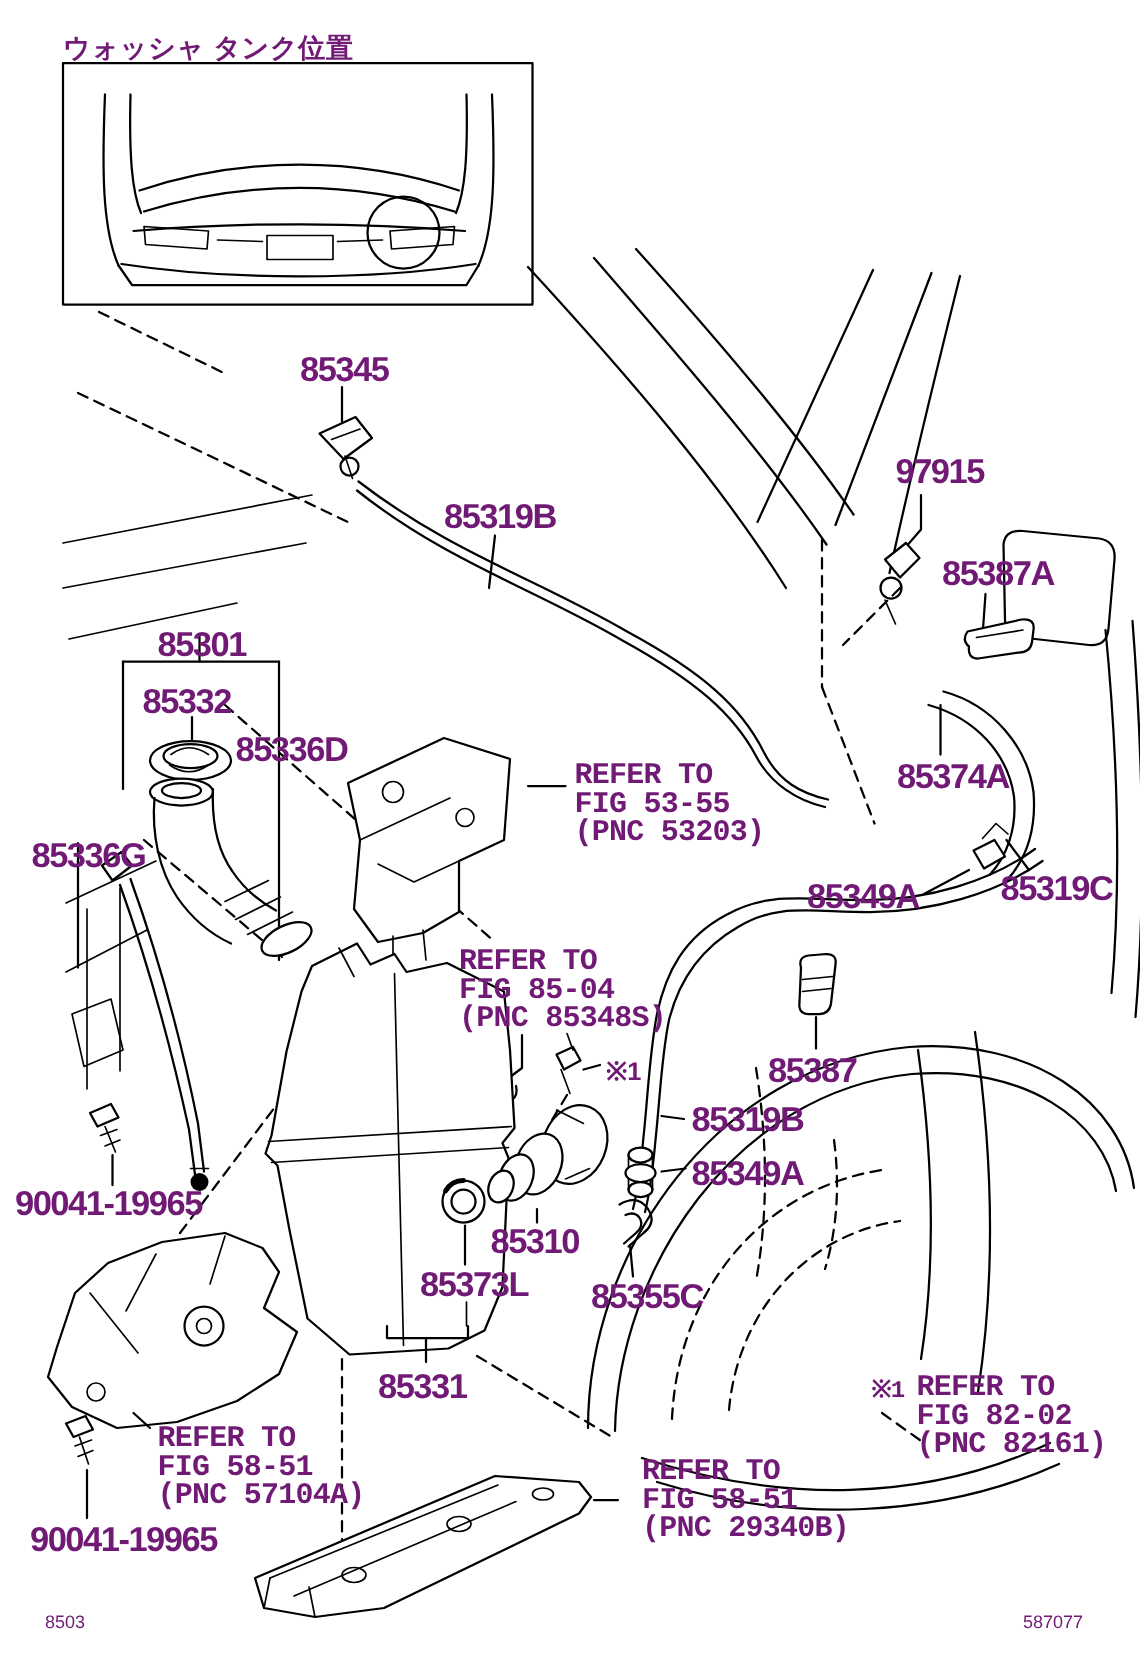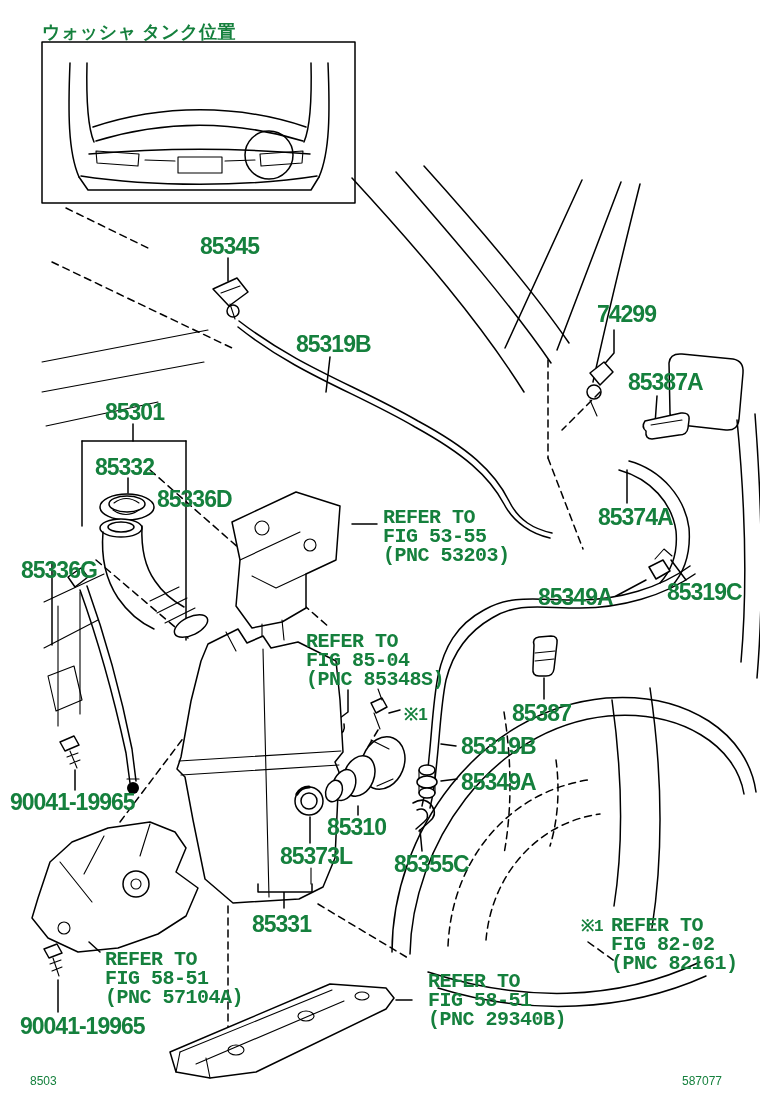--- a/index.html
+++ b/index.html
@@ -1,17 +1,17 @@
 <!DOCTYPE html>
 <html><head>
 <meta charset="utf-8">
 <style>
   html,body{margin:0;padding:0;background:#ffffff;}
   .page{position:relative;width:760px;height:1112px;background:#ffffff;overflow:hidden;
-        font-family:"Liberation Sans",sans-serif;color:#15803d;}
+        font-family:"Liberation Sans",sans-serif;color:#701a75;}
   .diagram-svg{position:absolute;left:0;top:0;}
   .s{stroke:#000;fill:none;stroke-width:1.5;stroke-linecap:round;stroke-linejoin:round;}
   .t{stroke-width:1.1;}
   .w3{stroke-width:3.2;}
   .d{stroke-dasharray:7 5;}
   .f{fill:#ffffff;}
   .fb{fill:#000;stroke:none;}
   .page-title{position:absolute;left:42px;top:20px;font-size:18px;font-weight:700;
               letter-spacing:0.5px;white-space:nowrap;}
   .part-num{position:absolute;font-size:23px;font-weight:700;letter-spacing:-1px;
@@ -267,23 +267,23 @@
       <path class="s" d="M412,1000 L396,1000"></path>
     </g>
   </svg>
 
   <div class="page-title">ウォッシャ タンク位置</div>
   <div class="footer-code" style="left:30px;top:1074px">8503</div>
   <div class="footer-code" style="left:682px;top:1074px">587077</div>
 
   <div class="part-num" style="left:200px;top:235px">85345</div>
   <div class="part-num" style="left:296px;top:333px">85319B</div>
-  <div class="part-num" style="left:597px;top:303px">74299</div>
+  <div class="part-num" style="left:597px;top:303px">97915</div>
   <div class="part-num" style="left:628px;top:371px">85387A</div>
-  <div class="part-num" style="left:105px;top:401px">85301</div>
+  <div class="part-num" style="left:105px;top:418px">85301</div>
   <div class="part-num" style="left:95px;top:456px">85332</div>
   <div class="part-num" style="left:157px;top:488px">85336D</div>
   <div class="part-num" style="left:21px;top:559px">85336G</div>
   <div class="part-num" style="left:598px;top:506px">85374A</div>
   <div class="part-num" style="left:538px;top:586px">85349A</div>
   <div class="part-num" style="left:667px;top:581px">85319C</div>
   <div class="part-num" style="left:512px;top:702px">85387</div>
   <div class="part-num" style="left:461px;top:735px">85319B</div>
   <div class="part-num" style="left:461px;top:771px">85349A</div>
   <div class="part-num" style="left:10px;top:791px">90041-19965</div>

